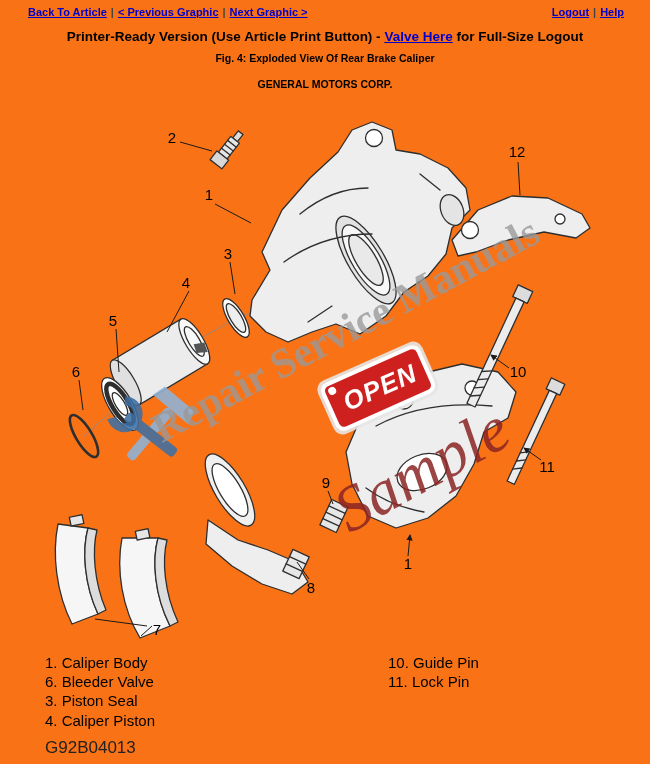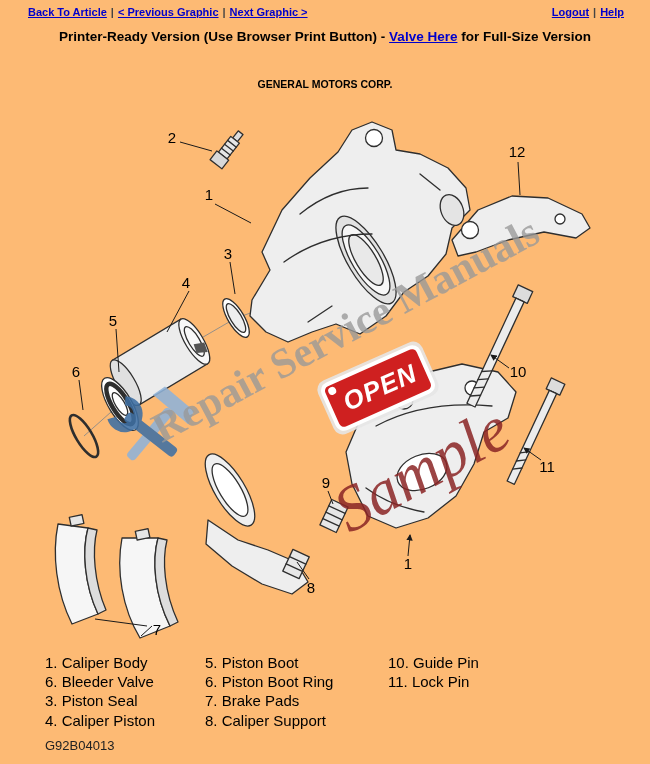--- a/index.html
+++ b/index.html
@@ -2,21 +2,21 @@
 <html><head>
 <meta charset="utf-8">
 <style>
   * { margin:0; padding:0; box-sizing:border-box; }
   html,body { background:#ffffff; }
   body {
     width:650px; height:764px;
     font-family:"Liberation Sans", sans-serif;
     color:#000;
   }
-  .page { position:relative; width:650px; height:764px; background:#fdba74; overflow:hidden; }
+  .page { position:relative; width:650px; height:764px; background:#f97316; overflow:hidden; }
 
   
   .topbar {
     position:absolute; top:6px; left:28px; right:26px;
     display:flex; justify-content:space-between;
     font-size:11px; font-weight:bold;
   }
   .topbar a, .title-line a { color:#0000cc; text-decoration:underline; cursor:pointer; }
   .sep { color:#444; margin:0 4px; font-weight:bold; }
 
@@ -47,40 +47,41 @@
   
   .legend { position:absolute; top:653px; left:0; width:650px; height:82px; }
   .legend-col { position:absolute; top:0; }
   .col1 { left:45px; }
   .col2 { left:205px; }
   .col3 { left:388px; }
   .legend-item { font-size:15px; line-height:19.2px; color:#000; white-space:nowrap; }
 
   .figure-id {
     position:absolute; top:738px; left:45px;
-    font-size:13px; color:#222;text-align:right;
+    font-size:17px; color:#222;text-align:right;
   }
 </style>
 </head>
 <body>
 
 <div class="page">
 
   <div class="topbar">
     <div class="nav-left">
       <a>Back To Article</a><span class="sep">|</span><a>&lt; Previous Graphic</a><span class="sep">|</span><a>Next Graphic &gt;</a>
     </div>
     <div class="nav-right">
       <a>Logout</a><span class="sep">|</span><a>Help</a>
     </div>
   </div>
 
   <div class="title-line">
-    <span>Printer-Ready Version (Use Browser Print Button) - </span><a>Valve Here</a><span> for Full-Size Version</span>
-  </div>
+    <span>Printer-Ready Version (Use Article Print Button) - </span><a>Valve Here</a><span> for Full-Size Logout</span>
+  </div>
+  <div class="fig-caption">Fig. 4: Exploded View Of Rear Brake Caliper</div>
   <div class="company">GENERAL MOTORS CORP.</div>
 
   <div class="diagram">
     <svg viewBox="0 0 650 558" width="650" height="558">
       <defs>
         <marker id="arr" viewBox="0 0 10 10" refX="8.5" refY="5" markerWidth="6.5" markerHeight="6.5" orient="auto-start-reverse">
           <path d="M0,0 L10,5 L0,10 Z" fill="#1a1a1a"></path>
         </marker>
       </defs>
 
@@ -256,26 +257,20 @@
     </svg>
   </div>
 
   <div class="legend">
     <div class="legend-col col1">
       <div class="legend-item">1. Caliper Body</div>
       <div class="legend-item">6. Bleeder Valve</div>
       <div class="legend-item">3. Piston Seal</div>
       <div class="legend-item">4. Caliper Piston</div>
     </div>
-    <div class="legend-col col2">
-      <div class="legend-item">5. Piston Boot</div>
-      <div class="legend-item">6. Piston Boot Ring</div>
-      <div class="legend-item">7. Brake Pads</div>
-      <div class="legend-item">8. Caliper Support</div>
-    </div>
     <div class="legend-col col3">
       <div class="legend-item">10. Guide Pin</div>
       <div class="legend-item">11. Lock Pin</div>
     </div>
   </div>
 
   <div class="figure-id">G92B04013</div>
 </div>
 
 </body></html>

